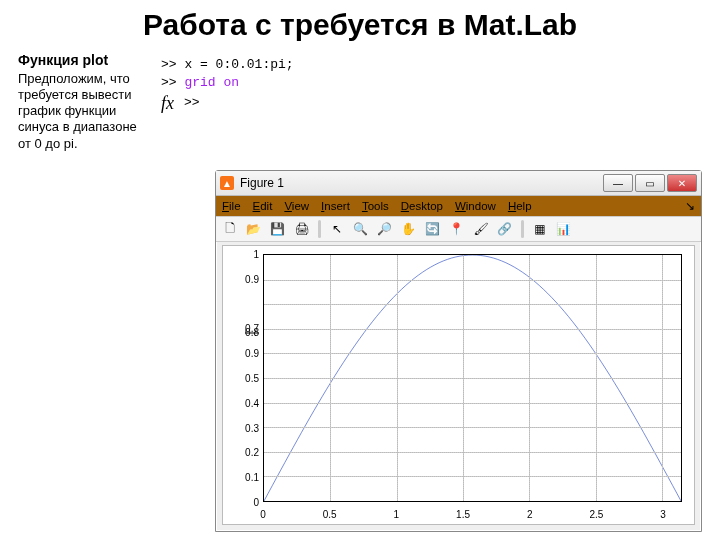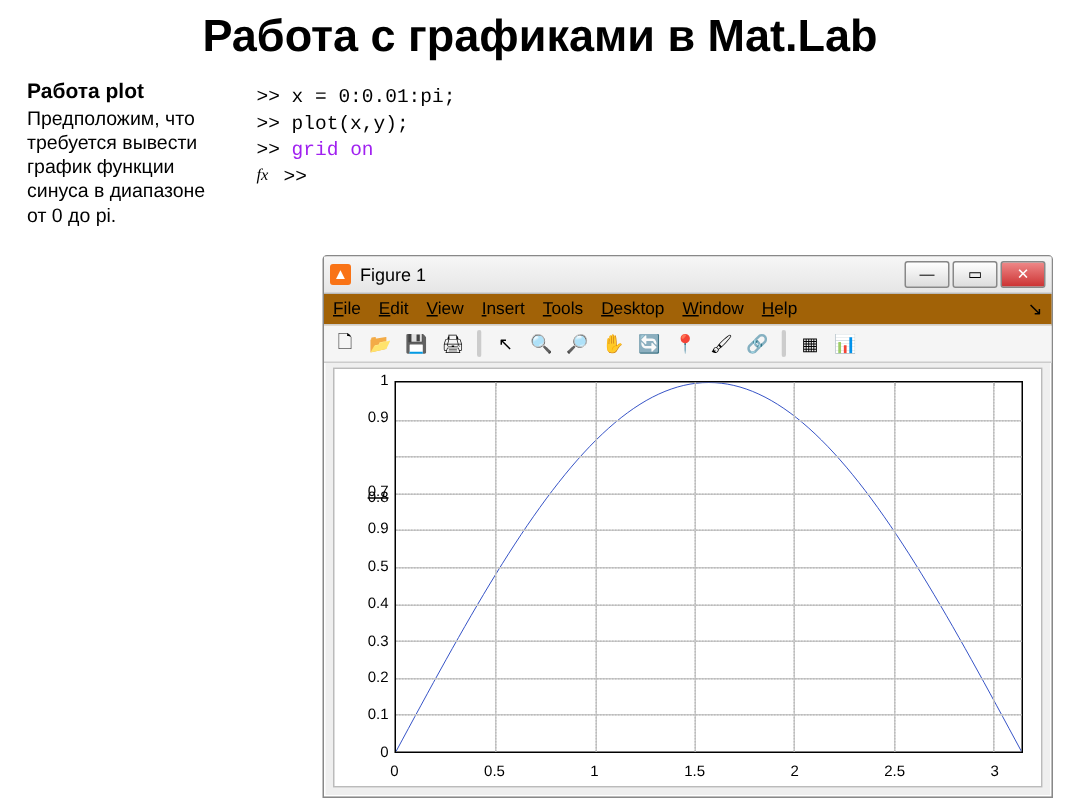--- a/index.html
+++ b/index.html
@@ -28,36 +28,35 @@
   }
   .left-col .func-title {
     font-weight: bold;
     font-size: 14px;
   }
   .left-col .desc {
     margin-top: 1px;
   }
   .right-col {
     flex: 1;
-    margin-left: 10px;
   }
   .cmdwin {
     font-family: "Consolas","Courier New",monospace;
     font-size: 13px;
     background: #fff;
     padding: 4px 8px;
     line-height: 1.35;
   }
   .cmdwin .kw { color: #a020f0; }
   .cmdwin .prompt { color: #000; }
   .fx-row { display:flex; align-items:center; gap:6px;}
   .fx {
     font-style: italic;
     font-family: serif;
-    font-size: 11px;
+    font-size: 18px;
     padding-right:4px;
   }
   
   .figwin {
     position:absolute;
     left: 215px;
     top: 170px;
     width: 485px;
     height: 360px;
     background: #efefef;
@@ -132,31 +131,30 @@
     position:absolute;left:0;width:36px;text-align:right;font-size:10px;transform:translateY(-50%);
   }
   .xlabel {
     position:absolute;bottom:4px;font-size:10px;transform:translateX(-50%);
   }
   svg.sinplot { position:absolute;left:0;top:0;width:100%;height:100%;}
 </style>
 </head>
 <body>
 
-<div class="title">Работа с графиками в Mat.Lab</div>
+<div class="title">Работа с требуется в Mat.Lab</div>
 
 <div class="content">
   <div class="left-col">
-    <div class="func-title">Работа plot</div>
+    <div class="func-title">Функция plot</div>
     <div class="desc">Предположим, что требуется вывести график функции синуса в диапазоне от 0 до pi.</div>
   </div>
   <div class="right-col">
     <div class="cmdwin">
       <div>&gt;&gt; x = 0:0.01:pi;</div>
-      <div>&gt;&gt; plot(x,y);</div>
       <div>
         <span class="prompt">&gt;&gt; </span><span class="kw">grid</span> <span class="kw" style="color:#a020f0">on</span>
       </div>
       <div class="fx-row">
         <span class="fx">fx</span>
         <span>&gt;&gt; </span>
       </div>
     </div>
   </div>
 </div>

